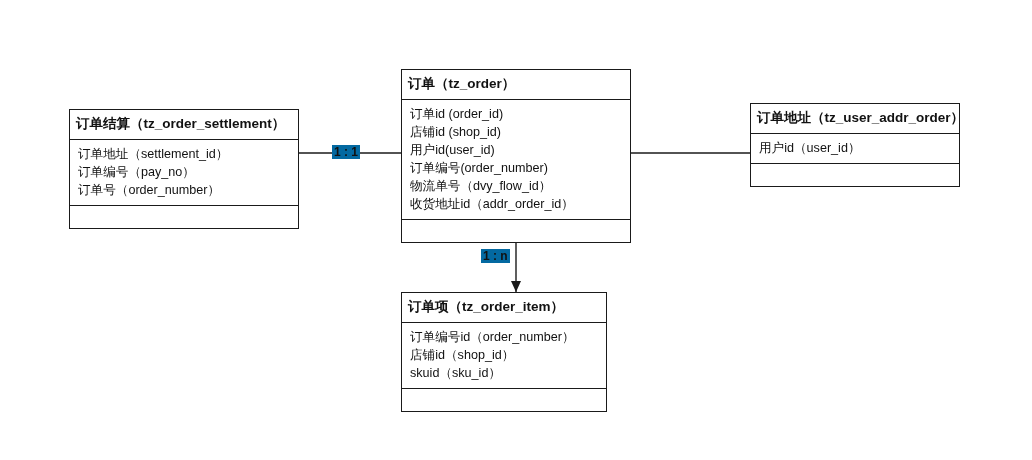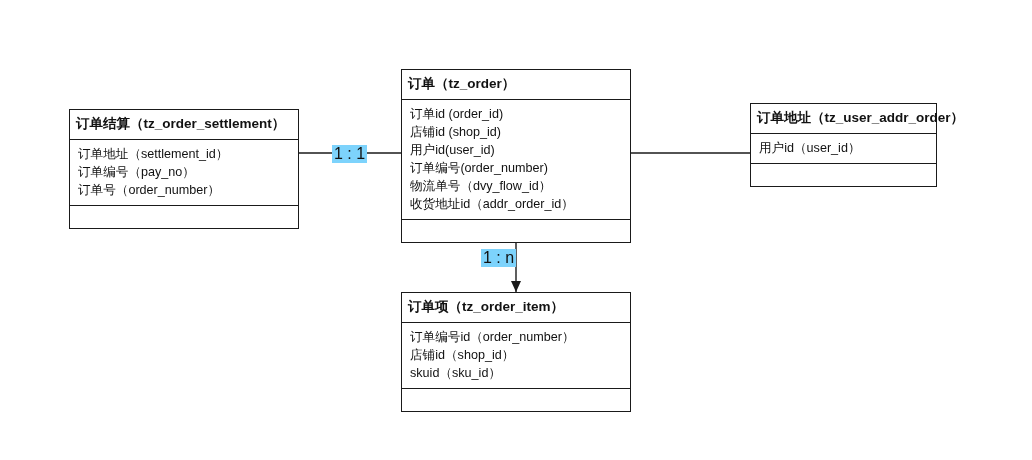--- a/index.html
+++ b/index.html
@@ -51,25 +51,26 @@
     padding: 0 8px;
     line-height: 18px;
     white-space: nowrap;
   }
   .entity .footer {
     box-sizing: border-box;
     height: 22px;
   }
   .edge-label {
     position: absolute;
-    font-size: 16px;
+    font-size: 12px;
     color: #111111;
-    background: #7dd3fc;
+    background: #0369a1;
     padding: 0 2px;
     white-space: nowrap;
+    font-weight: bold;
   }
 </style>
 </head>
 <body>
 
 <div id="canvas">
 
   <svg class="lines" xmlns="http://www.w3.org/2000/svg">
 
     <line x1="299" y1="153" x2="401" y2="153" stroke="#1a1a1a" stroke-width="1.4"></line>
@@ -96,29 +97,29 @@
       <div class="attr">订单id (order_id)</div>
       <div class="attr">店铺id (shop_id)</div>
       <div class="attr">用户id(user_id)</div>
       <div class="attr">订单编号(order_number)</div>
       <div class="attr">物流单号（dvy_flow_id）</div>
       <div class="attr">收货地址id（addr_order_id）</div>
     </div>
     <div class="footer"></div>
   </div>
 
-  <div class="entity" style="left:750px; top:103px; width:187px;">
+  <div class="entity" style="left:750px; top:103px; width:210px;">
     <div class="title">订单地址（tz_user_addr_order）</div>
     <div class="attrs">
       <div class="attr">用户id（user_id）</div>
     </div>
     <div class="footer"></div>
   </div>
 
-  <div class="entity" style="left:401px; top:292px; width:230px;">
+  <div class="entity" style="left:401px; top:292px; width:206px;">
     <div class="title">订单项（tz_order_item）</div>
     <div class="attrs">
       <div class="attr">订单编号id（order_number）</div>
       <div class="attr">店铺id（shop_id）</div>
       <div class="attr">skuid（sku_id）</div>
     </div>
     <div class="footer"></div>
   </div>
 
   <div class="edge-label" style="left:332px; top:145px;">1 : 1</div>

